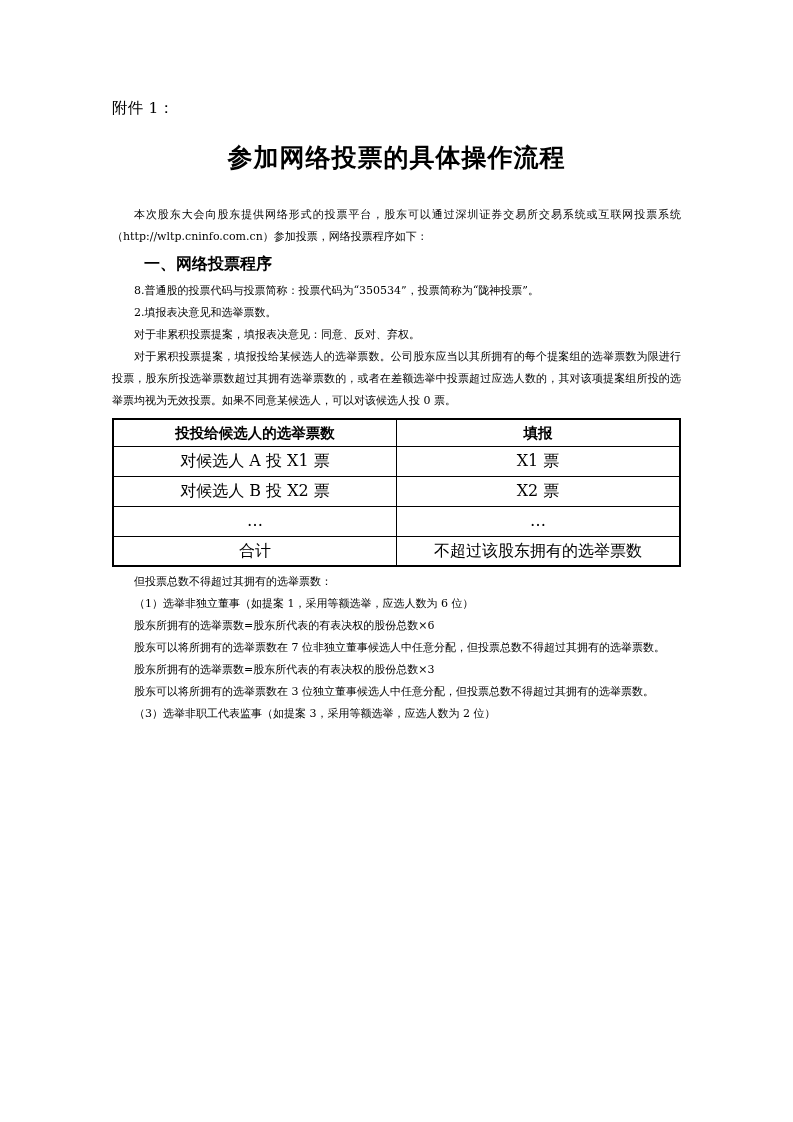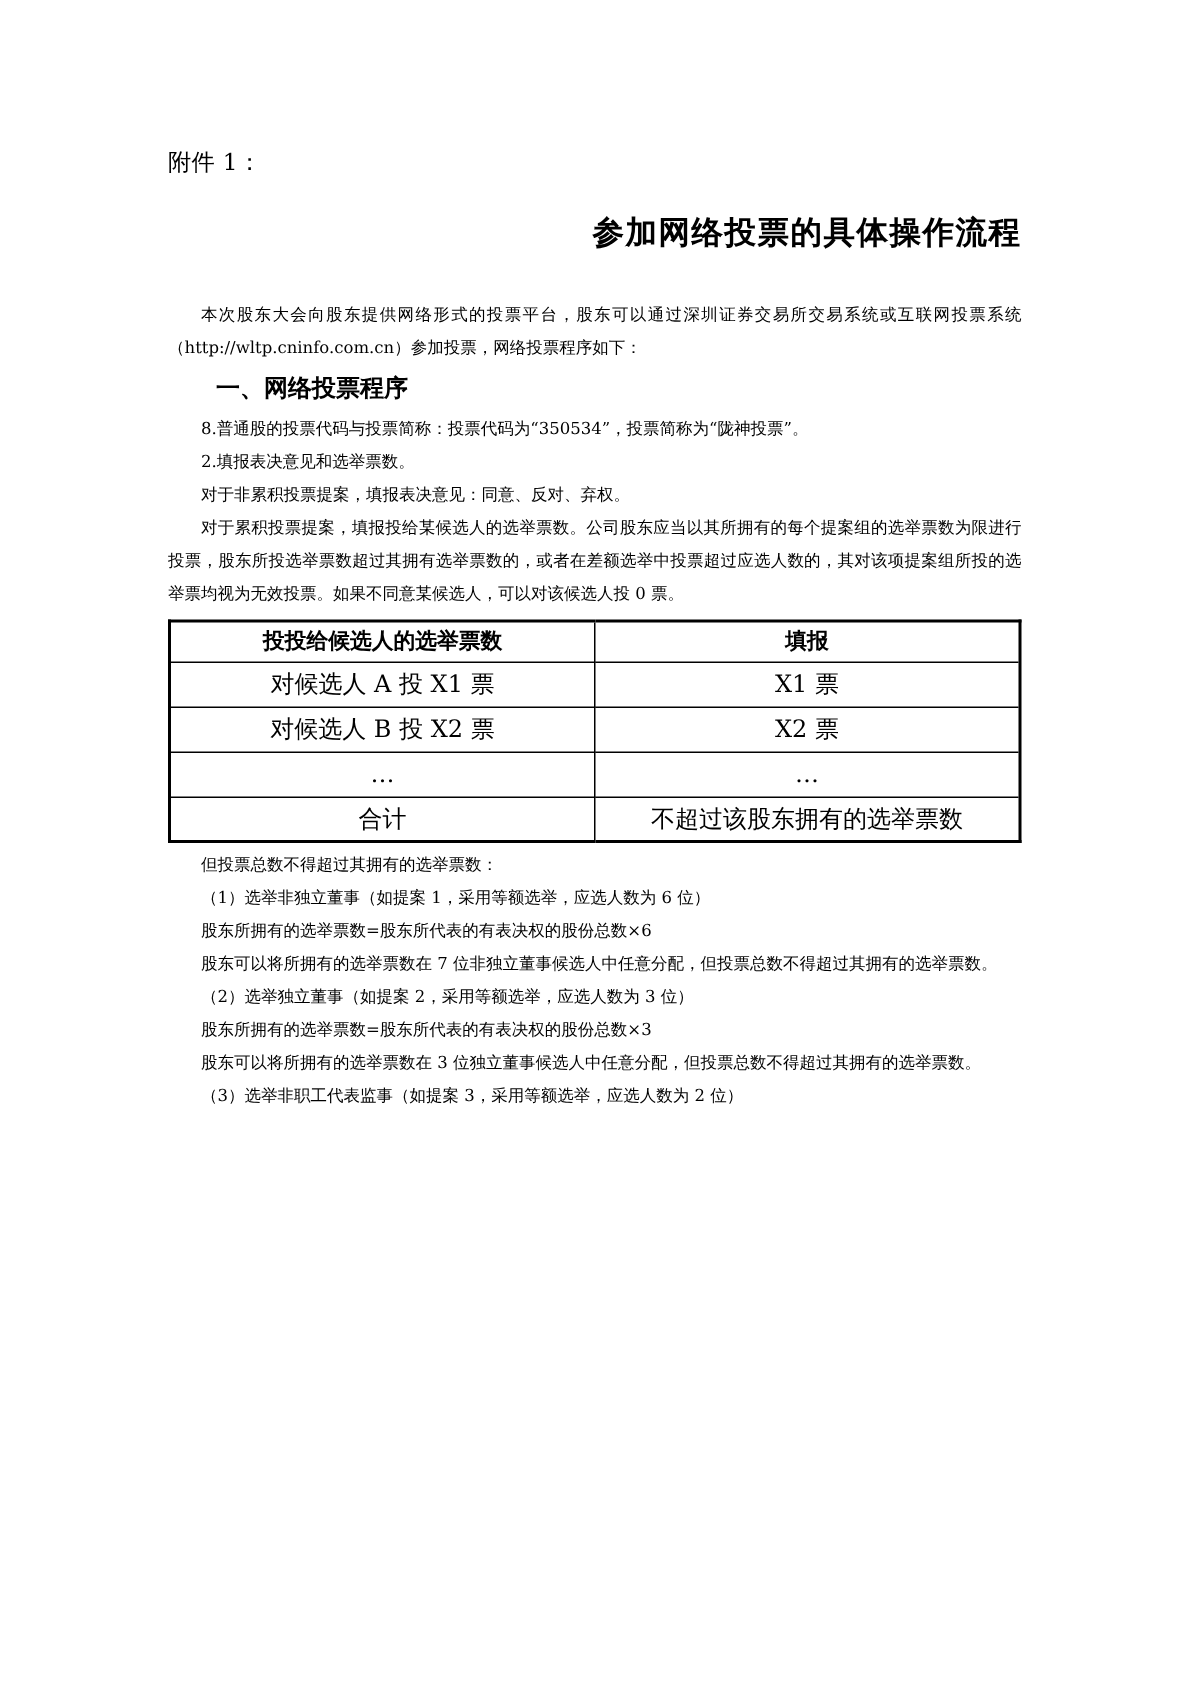--- a/index.html
+++ b/index.html
@@ -22,23 +22,23 @@
     padding: 96px 112px 90px 112px;
     position: relative;
   }
   .attach-label {
     font-size: 15.5px;
     line-height: 1.6;
     margin-bottom: 20px;
     letter-spacing: 0.2px;
   }
   h1.doc-title {
-    font-size: 21px;
+    font-size: 25px;
     font-weight: bold;
-    text-align: right;
+    text-align: center;
     margin: 8px 0 30px 0;
     letter-spacing: 1px;
     font-family: Liberation Sans, sans-serif;
   }
   p.para {
     font-size: 11px;
     line-height: 2.0;
     margin: 0 0 0 0;
     text-align: justify;
     text-justify: inter-ideograph;
@@ -132,18 +132,17 @@
         <td>合计</td>
         <td>不超过该股东拥有的选举票数</td>
       </tr>
     </tbody>
   </table>
 
   <p class="para">但投票总数不得超过其拥有的选举票数：</p>
   <p class="para">（1）选举非独立董事（如提案 1，采用等额选举，应选人数为 6 位）</p>
   <p class="para">股东所拥有的选举票数=股东所代表的有表决权的股份总数×6</p>
   <p class="para">股东可以将所拥有的选举票数在 7 位非独立董事候选人中任意分配，但投票总数不得超过其拥有的选举票数。</p>
-  <p class="para">（2）选举独立董事（如提案 2，采用等额选举，应选人数为 3 位）</p>
   <p class="para">股东所拥有的选举票数=股东所代表的有表决权的股份总数×3</p>
   <p class="para">股东可以将所拥有的选举票数在 3 位独立董事候选人中任意分配，但投票总数不得超过其拥有的选举票数。</p>
   <p class="para">（3）选举非职工代表监事（如提案 3，采用等额选举，应选人数为 2 位）</p>
 
 </div>
 
 </body></html>

